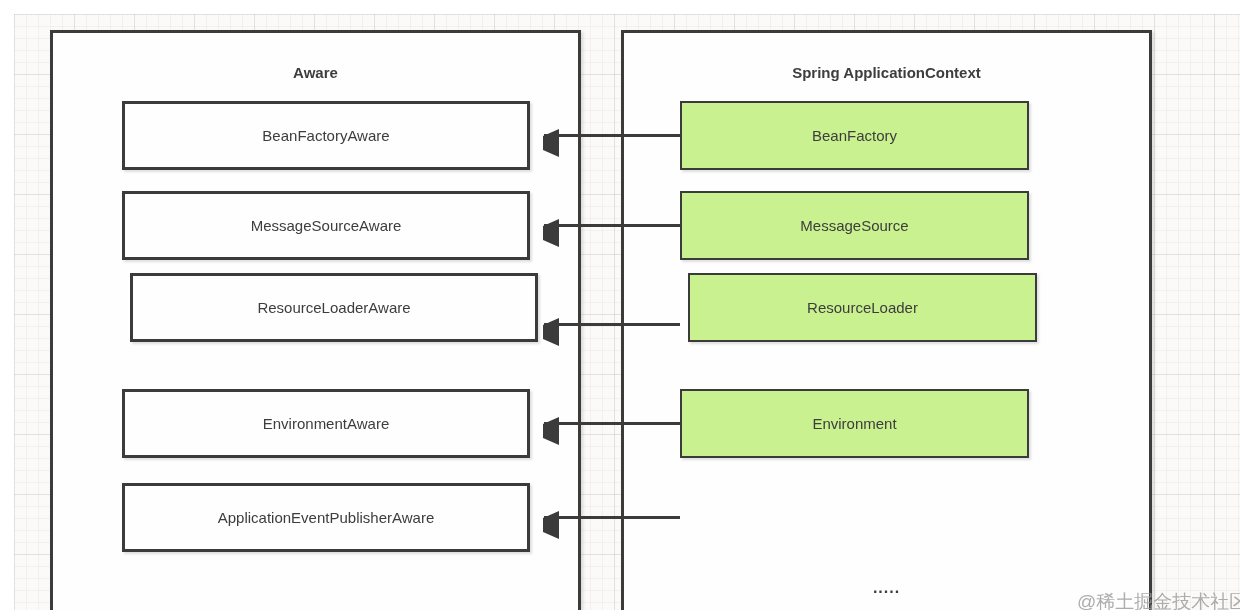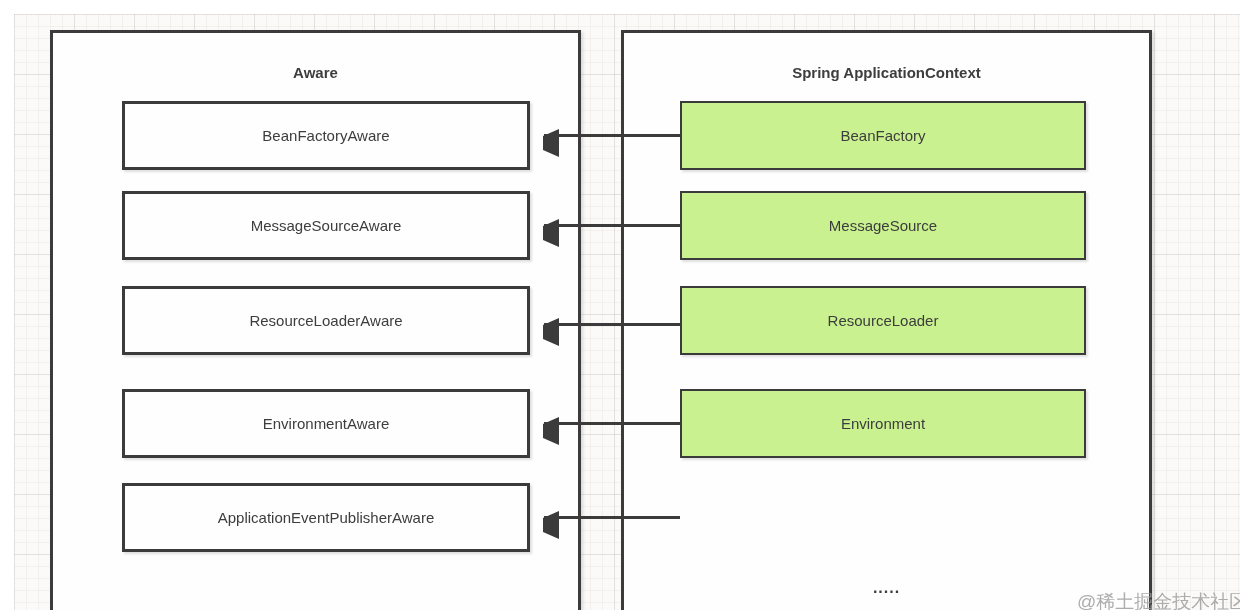--- a/index.html
+++ b/index.html
@@ -60,27 +60,27 @@
     box-shadow: 2px 2px 2px rgba(120,120,120,0.22);
   }
   .node.white {
     left: 108px;
     width: 408px;
     background: #fefefe;
     border: 3px solid var(--border-dark, #3b3b3b);
   }
   .node.green {
     left: 666px;
-    width: 406px;
+    width: 349px;
     background: var(--box-green, #c9f18f);
     border: 2px solid var(--border-dark, #3b3b3b);
   }
   .node.r1 { top: 87px; }
   .node.r2 { top: 177px; }
-  .node.r3 { top: 272px; }
+  .node.r3 { top: 259px; margin-left: 8px; }
   .node.r4 { top: 375px; }
   .node.r5 { top: 469px; }
 
   
   .arrow-line {
     position: absolute;
     left: 530px;
     width: 136px;
     height: 0;
     border-top: 3px solid var(--border-dark, #3b3b3b);

